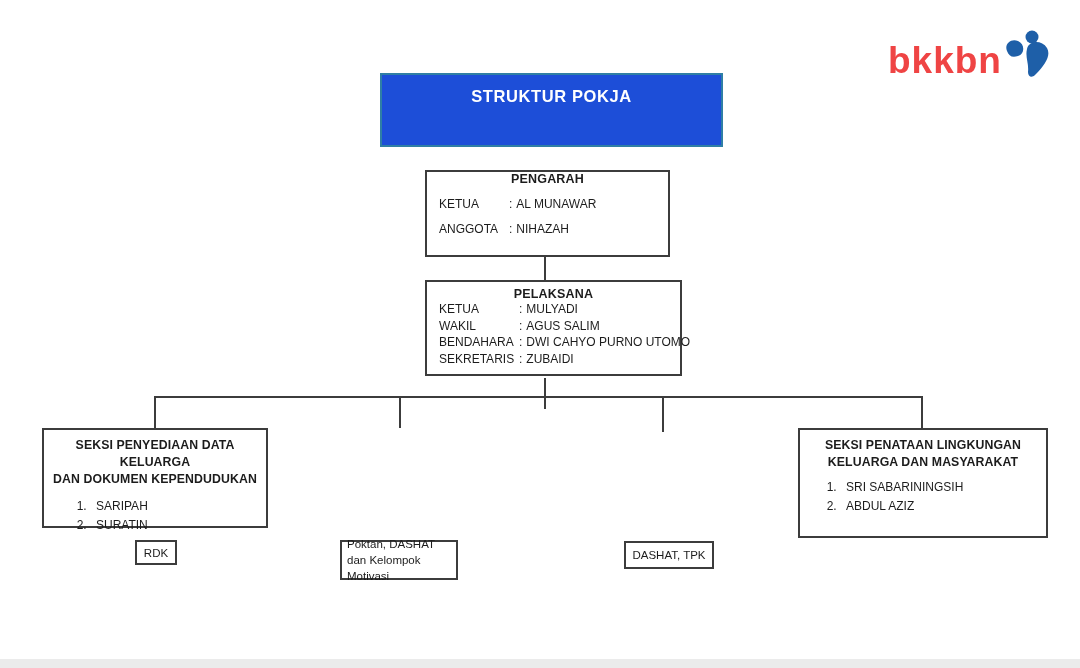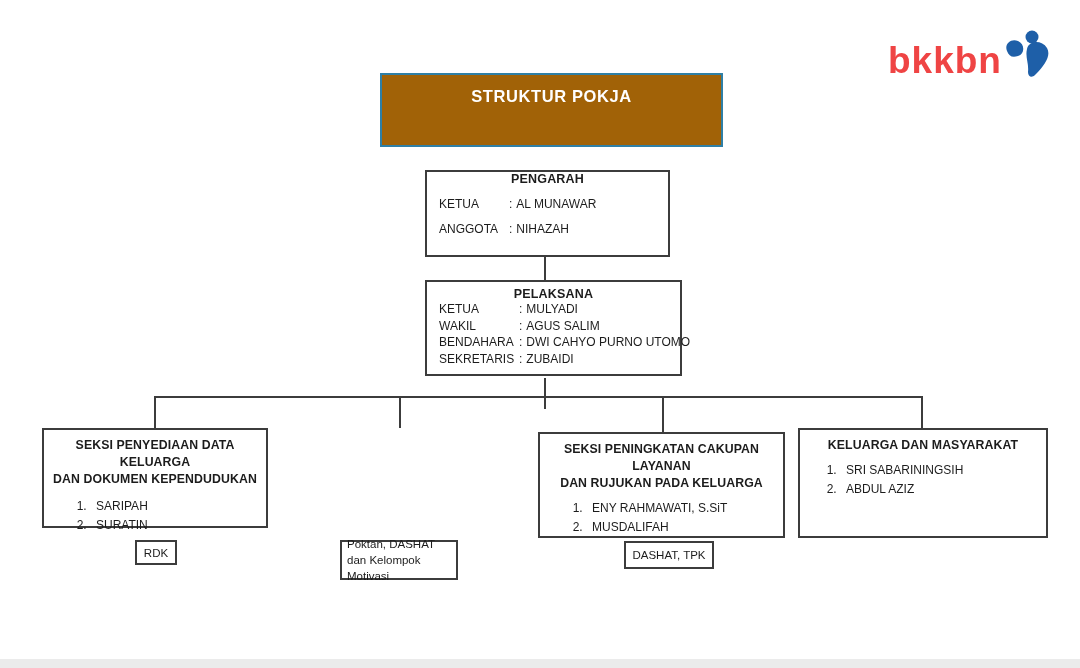--- a/index.html
+++ b/index.html
@@ -29,21 +29,21 @@
     color: #ef4444;
     line-height: 1;
   }
   .logo-mark { margin-left: 3px; margin-bottom: -1px; }
 
   
   .banner {
     position: absolute;
     left: 380px; top: 73px;
     width: 343px; height: 74px;
-    background: #a16207;
+    background: #1d4ed8;
     border: 2px solid #2f7fa5;
     color: #ffffff;
     text-align: center;
     font-weight: bold;
   }
   .banner-line1 { margin-top: 12px; font-size: 16.5px; letter-spacing: 0.6px; }
   .banner-line2 { margin-top: 12px; font-size: 16.5px; letter-spacing: 0.4px; }
 
   
   .box {
@@ -184,33 +184,24 @@
       <div>SEKSI PENYEDIAAN DATA KELUARGA</div>
       <div>DAN DOKUMEN KEPENDUDUKAN</div>
     </div>
     <ol class="members">
       <li>SARIPAH</li>
       <li>SURATIN</li>
     </ol>
   </div>
 
 
-  <div class="box section sec3">
-    <div class="sec-title">
-      <div>SEKSI PENINGKATAN CAKUPAN LAYANAN</div>
-      <div>DAN RUJUKAN PADA KELUARGA</div>
-    </div>
-    <ol class="members">
-      <li>ENY RAHMAWATI, S.SiT</li>
-      <li>MUSDALIFAH</li>
-    </ol>
-  </div>
 
   <div class="box section sec4">
     <div class="sec-title">
+      <div>SEKSI PENATAAN LINGKUNGAN</div>
       <div>KELUARGA DAN MASYARAKAT</div>
     </div>
     <ol class="members">
       <li>SRI SABARININGSIH</li>
       <li>ABDUL AZIZ</li>
     </ol>
   </div>
 
   <div class="box tag tag-rdk">
     <span>RDK</span>

